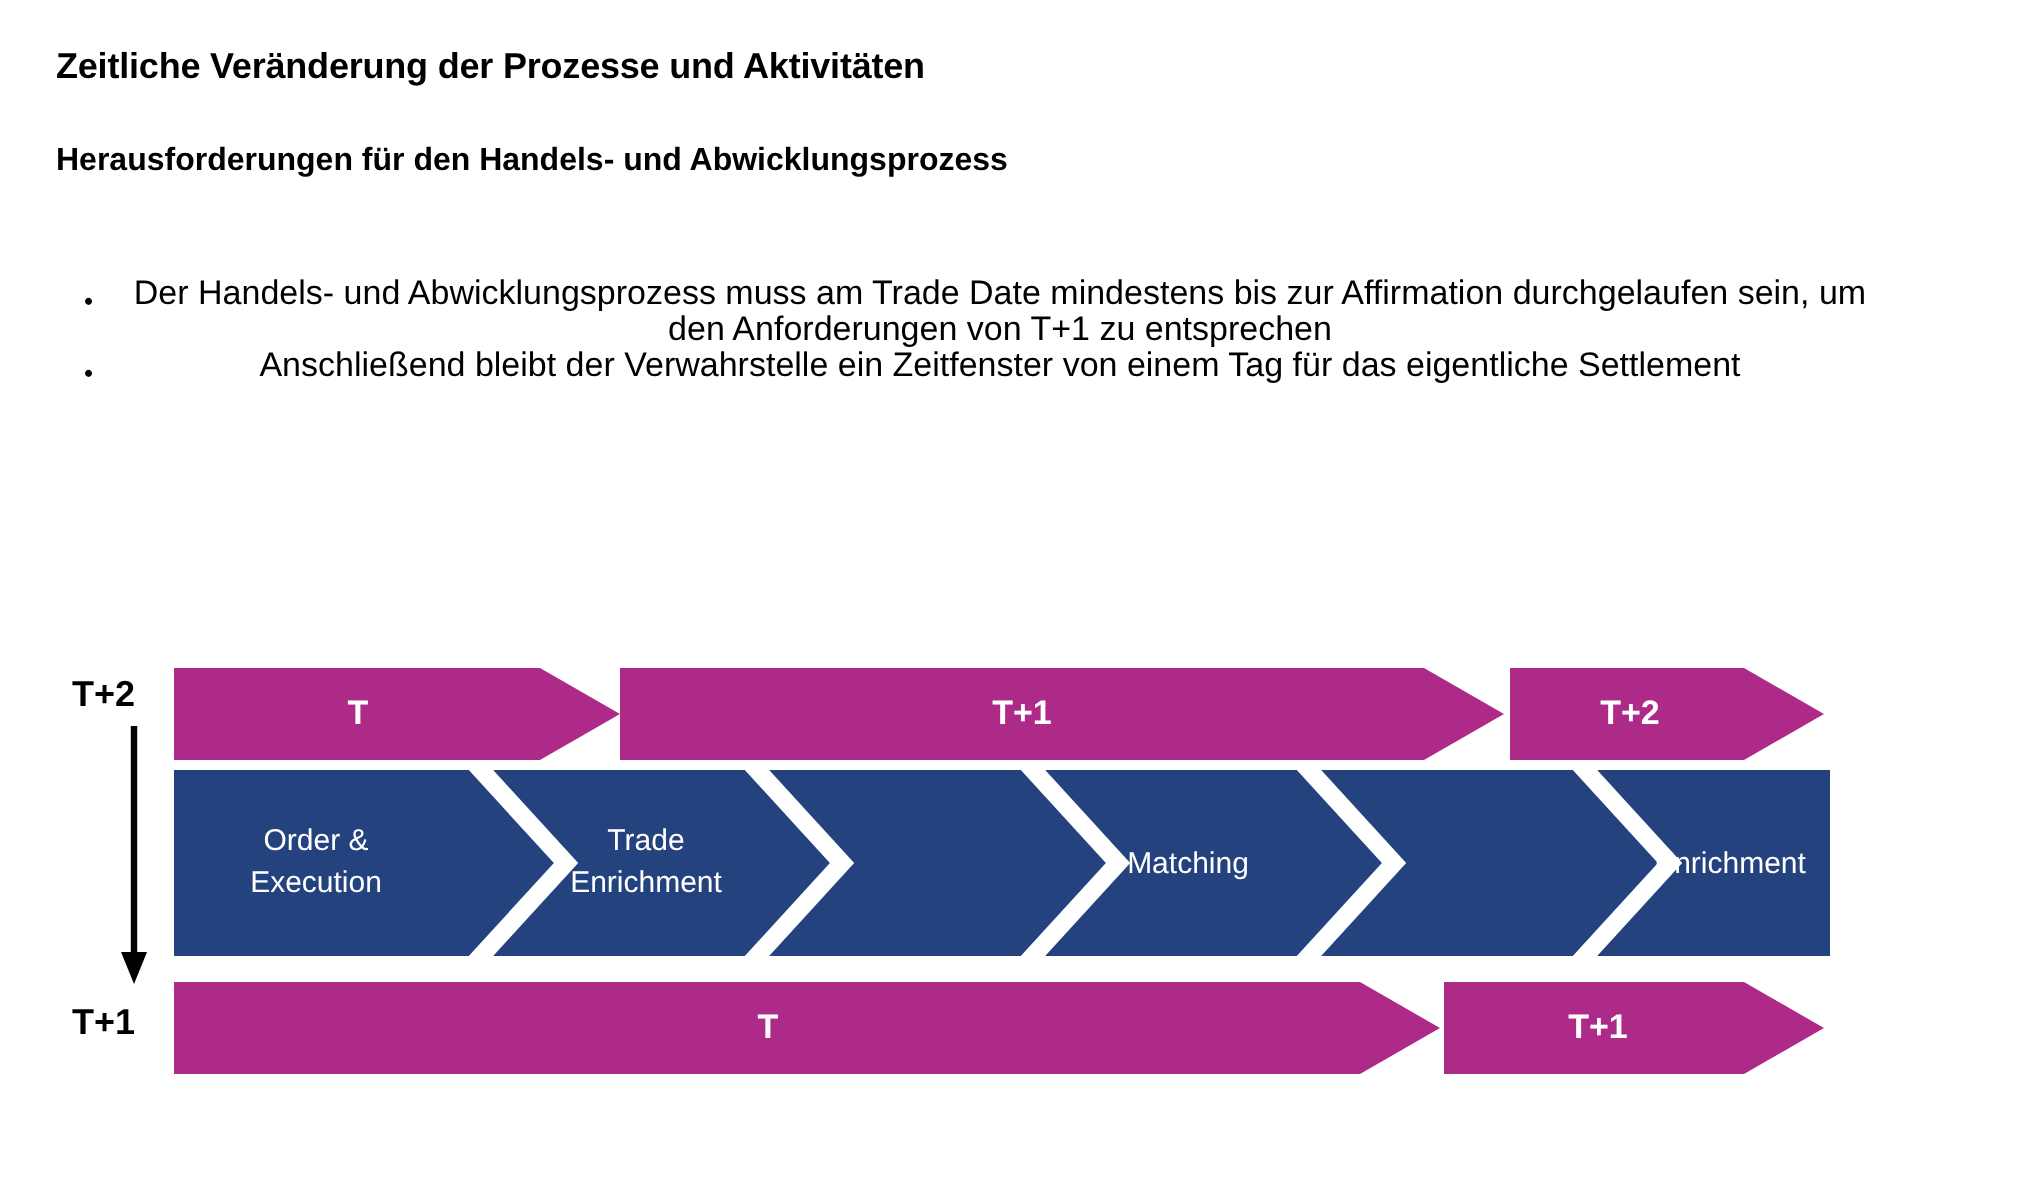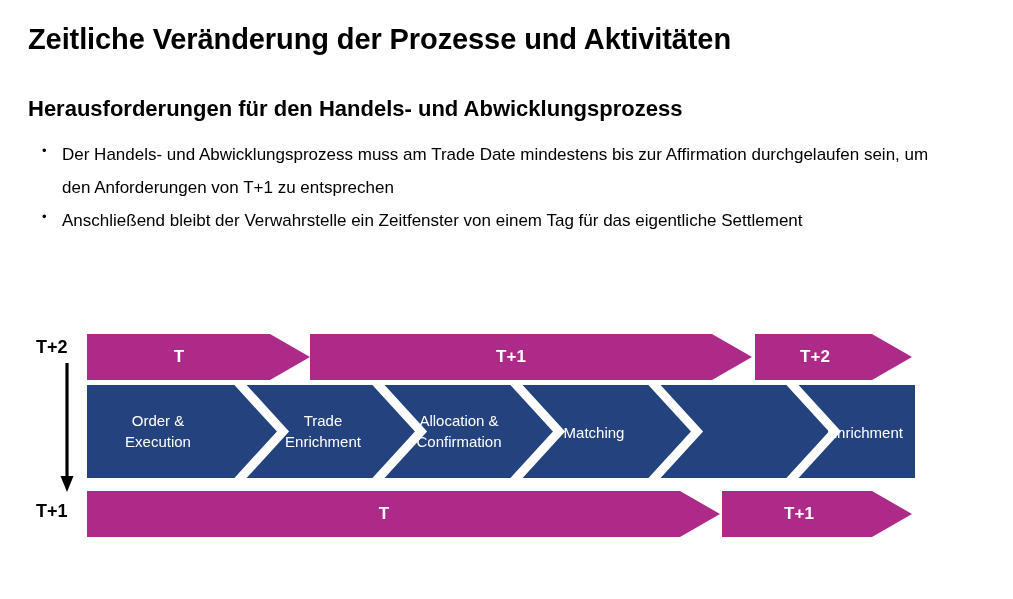--- a/index.html
+++ b/index.html
@@ -14,51 +14,51 @@
     overflow: hidden;
     font-family: "Liberation Sans", sans-serif;
     color: #000000;
   }
 
   
   #title {
     position: absolute;
     left: 28px;
     top: 23px;
-    font-size: 29px;
+    font-size: 18px;
     font-weight: bold;
     letter-spacing: -0.1px;
     white-space: nowrap;
   }
   #subtitle {
     position: absolute;
     left: 28px;
     top: 72px;
-    font-size: 22px;
-    font-weight: bold;
-    white-space: nowrap;
-    margin-top: 24px;
+    font-size: 16px;
+    font-weight: bold;
+    white-space: nowrap;
   }
 
   
   #bullets {
     position: absolute;
     left: 38px;
     top: 138px;
     width: 900px;
     list-style: none;
     margin: 0;
     padding: 0;
   }
   #bullets li {
     position: relative;
     padding-left: 24px;
     font-size: 17px;
-    line-height: 33px;
+    line-height: 18px;
     margin: 0 0 0 0;
+    text-align: center;
   }
   #bullets li::before {
     content: "\2022";
     position: absolute;
     left: 4px;
     top: -1px;
     font-size: 13px;
     line-height: 28px;
   }
 
@@ -178,24 +178,20 @@
   <div class="chev-label" style="left:236px; top:46px;">
     <div>Trade</div>
     <div>Enrichment</div>
   </div>
 
   <div class="chev-label" style="left:71px; top:46px;">
     <div>Order &amp;</div>
     <div>Execution</div>
   </div>
 
-  <div class="chev-label" style="left:372px; top:46px;">
-    <div>Allocation &amp;</div>
-    <div>Confirmation</div>
-  </div>
 
   <div class="chev-label" style="left:507px; top:47px;">
     <div>Matching</div>
   </div>
 
 
   <div class="chev-label" style="left:778px; top:47px;">
     <div>Enrichment</div>
   </div>
 </div>

